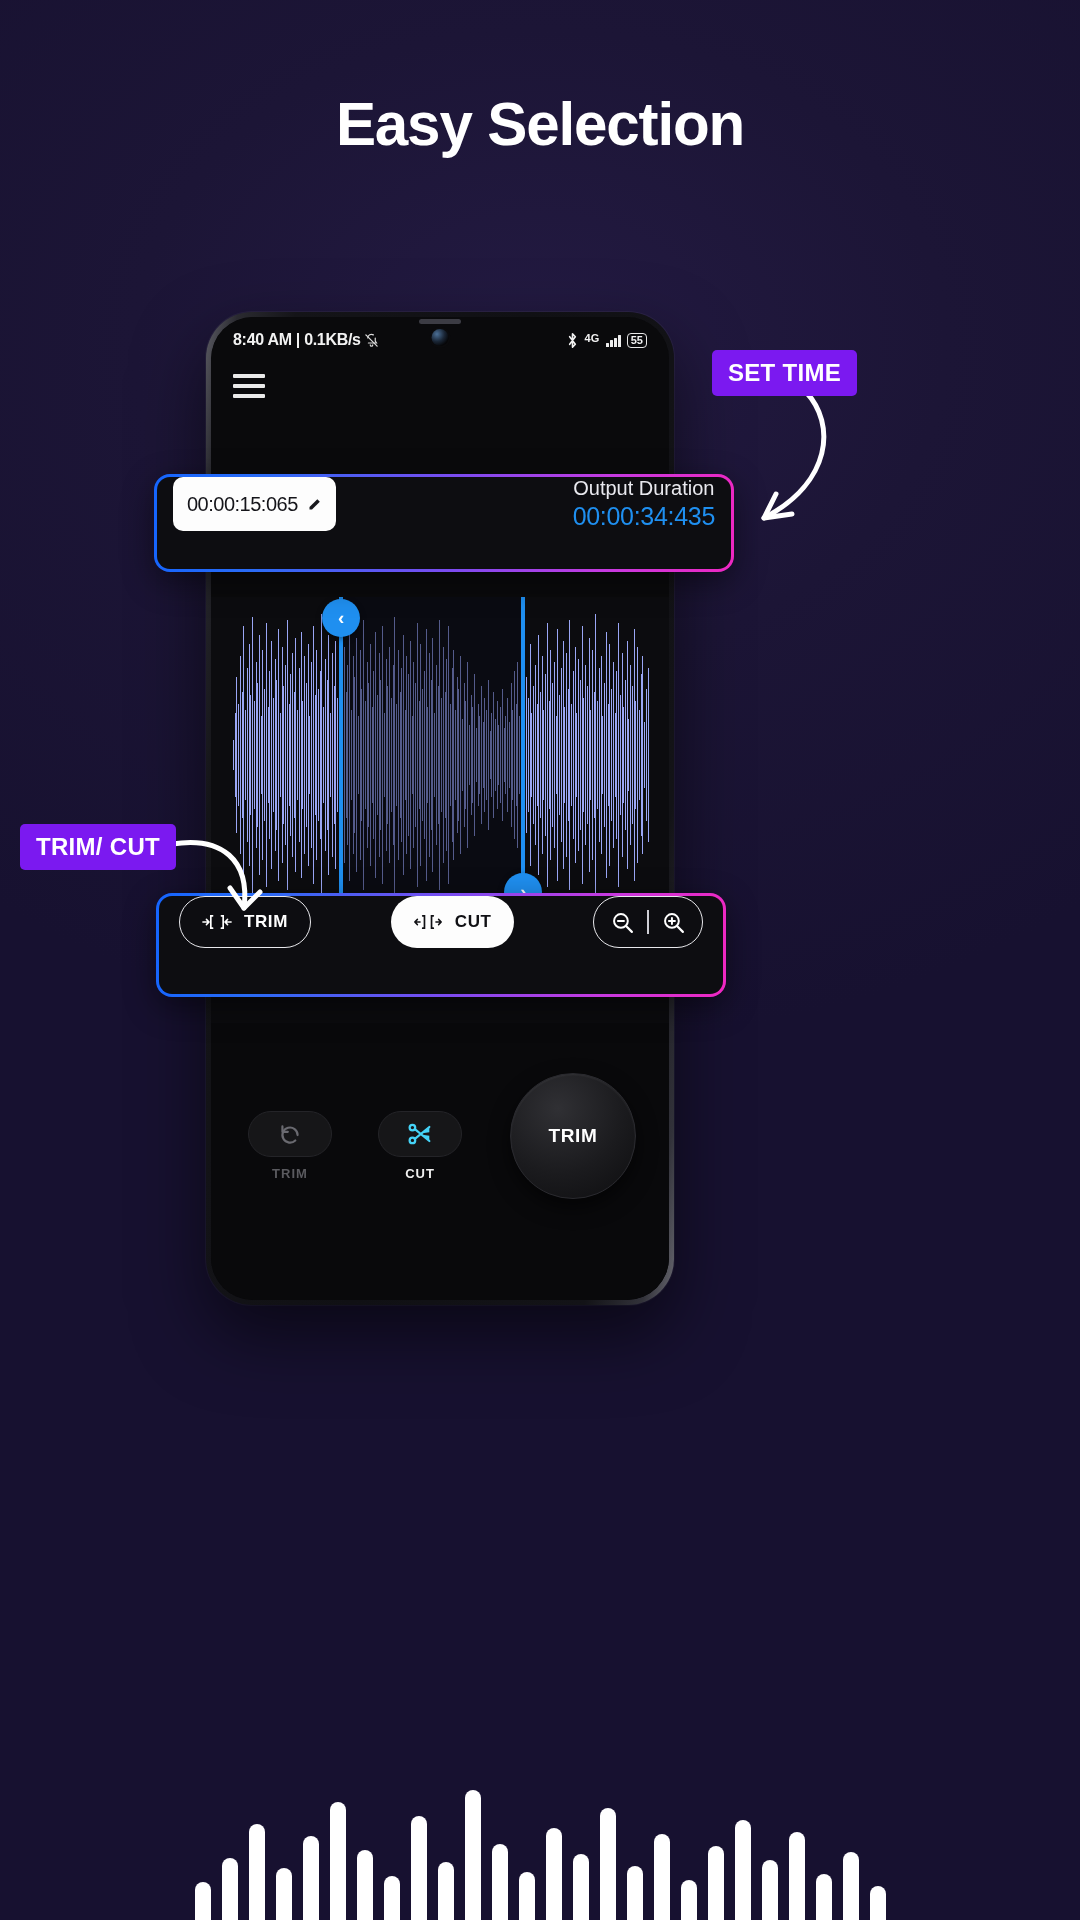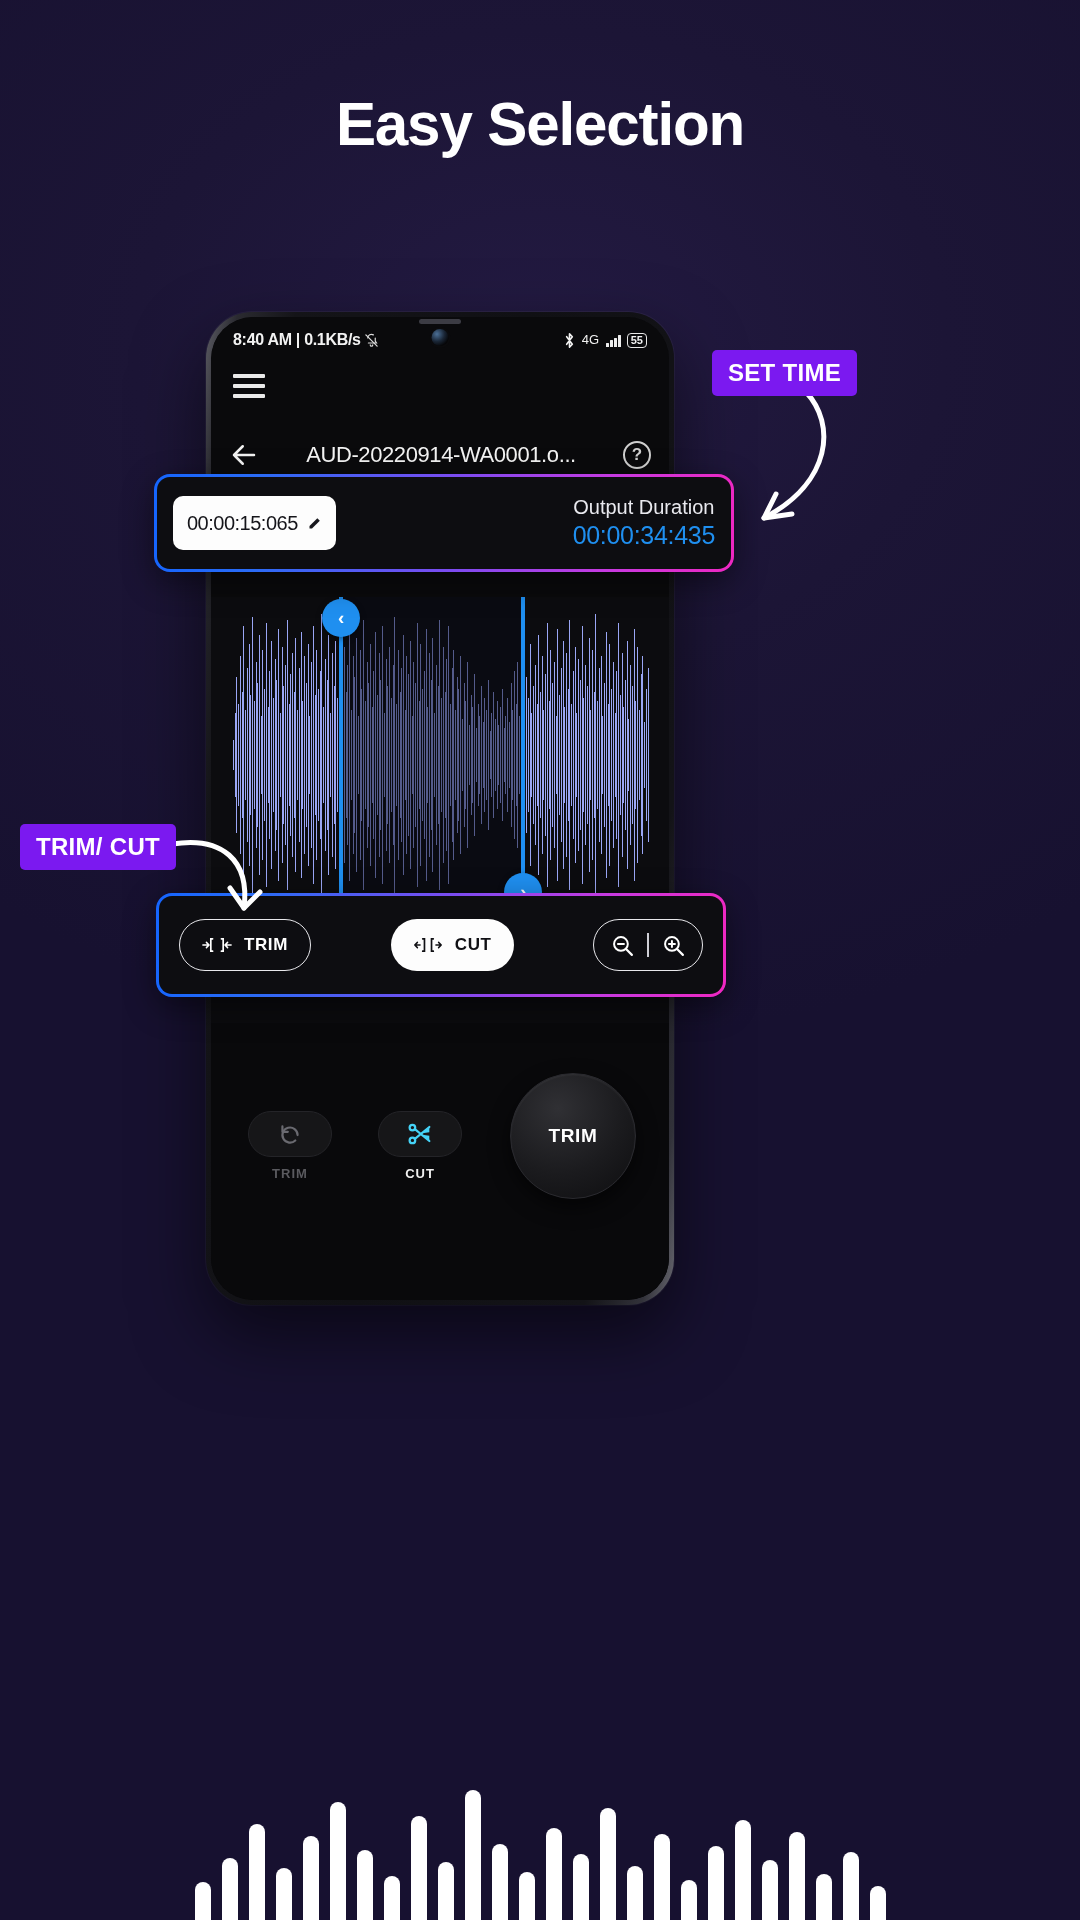--- a/index.html
+++ b/index.html
@@ -90,21 +90,21 @@
     border-radius: 4px;
     padding: 0px 3px;
     font-size: 11px;
     font-weight: 700;
     line-height: 13px;
   }
   .sig { display: flex; align-items: flex-end; gap: 1.4px; height: 13px; }
   .sig i { display: block; width: 2.6px; background: #eee; border-radius: .5px; }
   .sig i:nth-child(1){height:4px}.sig i:nth-child(2){height:6.5px}
   .sig i:nth-child(3){height:9px}.sig i:nth-child(4){height:12px}
-  .net-g { font-size: 13px; font-weight: 400; margin-right: 1px; align-self: flex-start; }
+  .net-g { font-size: 11px; font-weight: 700; margin-right: 1px; align-self: flex-start; }
 
   
   .hamburger {
     position: absolute; top: 57px; left: 22px;
     width: 32px; height: 24px;
     display: flex; flex-direction: column; justify-content: space-between;
     z-index: 20;
   }
   .hamburger span { display:block; height: 4px; background: #eaeaea; border-radius: 1px; }
 
@@ -219,21 +219,21 @@
     border-radius: 16px;
     padding: 3px;
     z-index: 60;
     background: linear-gradient(95deg, #1565ff 0%, #2a6bf5 18%, #7c4bf0 52%, #c63ae0 78%, #ef27c2 100%);
     box-shadow: 0 10px 32px rgba(0,0,0,.45);
   }
   .ov-panel > .ov-body {
     width: 100%; height: 100%;
     background: #0d0d11;
     border-radius: 13px;
-    display: flex; align-items: center;
+    display: flex; align-items: flex-start;
   }
 
   #time-panel { left: 154px; top: 474px; width: 580px; height: 98px; }
   #time-panel .ov-body { justify-content: space-between; padding: 0 16px; }
   .time-chip {
     background: #fdfdfd;
     border-radius: 10px;
     height: 54px;
     display: flex; align-items: center; gap: 9px;
     padding: 0 14px;
@@ -330,27 +330,20 @@
           </div>
         </div>
         <div class="punchhole"></div>
 
         <div class="hamburger">
           <span></span>
             <span></span>
             <span></span>
         </div>
 
-        <div class="appbar">
-          <svg class="back-arrow" viewBox="0 0 24 24">
-            <path d="M20 12H4M11 5l-7 7 7 7" fill="none" stroke="#f2f2f2" stroke-width="2" stroke-linecap="round" stroke-linejoin="round"></path>
-          </svg>
-          <div class="appbar-title">AUD-20220914-WA0001.o...</div>
-          <div class="help-icon">?</div>
-        </div>
 
         <div class="timepanel-slot"></div>
 
         <div class="wave-area">
           <div class="wave-bars" id="wave-bars">
               <i style="height: 30.08px;"></i>
               <i style="height: 84.224px;"></i>
               <i style="height: 156.416px;"></i>
               <i style="height: 102.272px;"></i>
               <i style="height: 198.528px;"></i>

